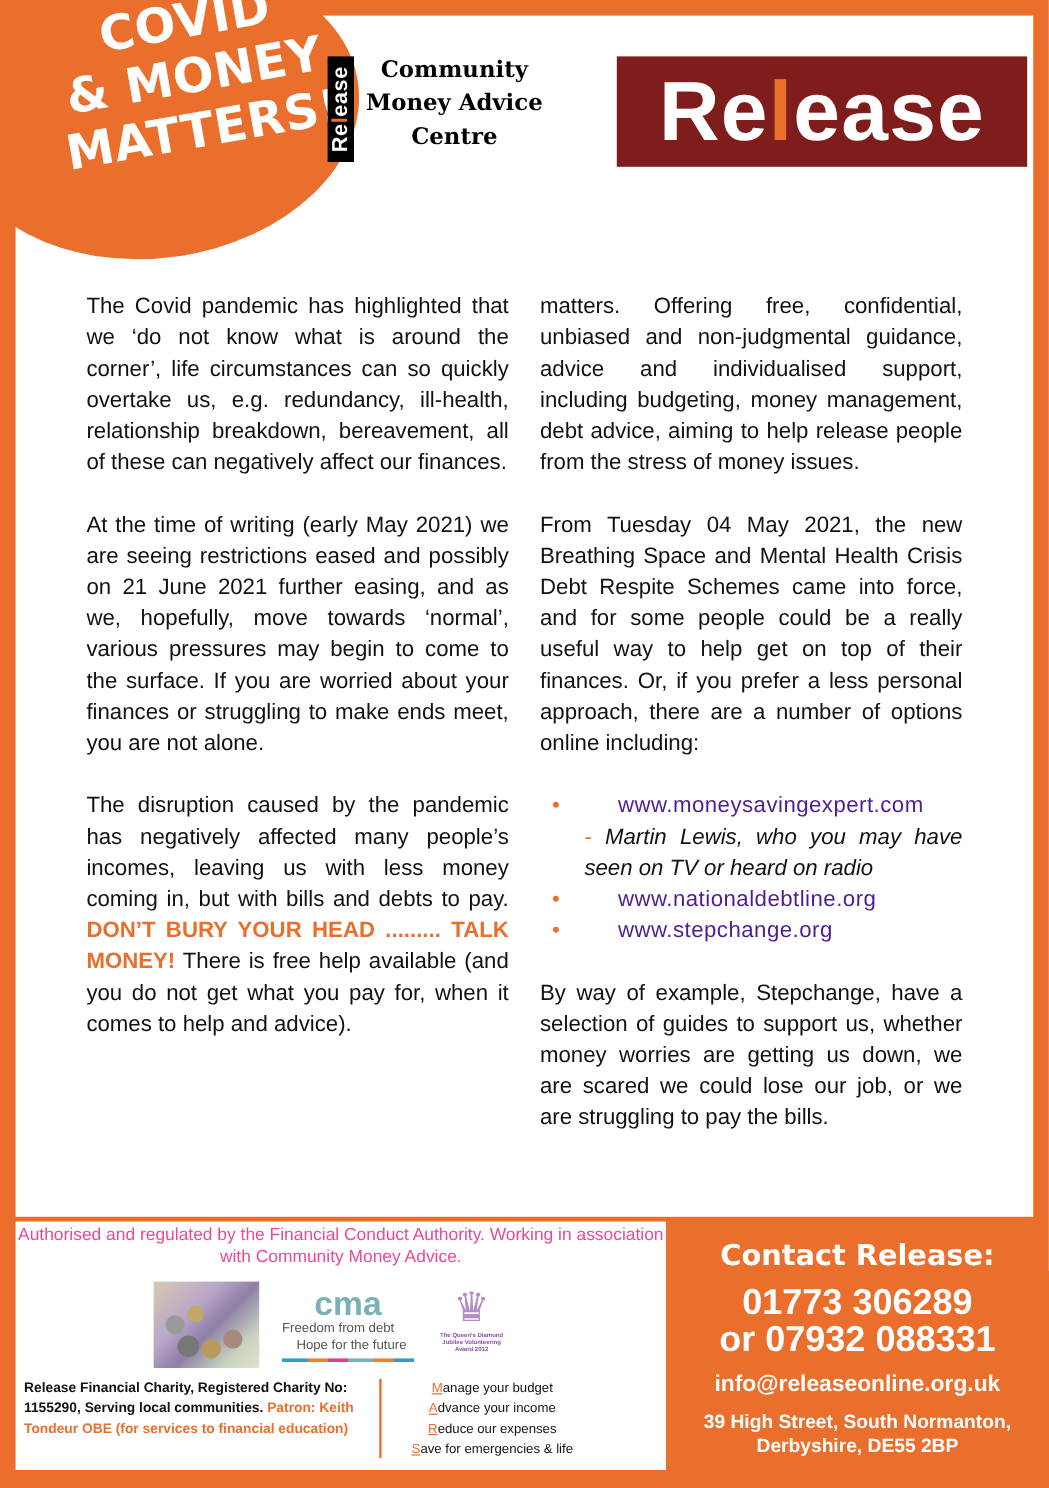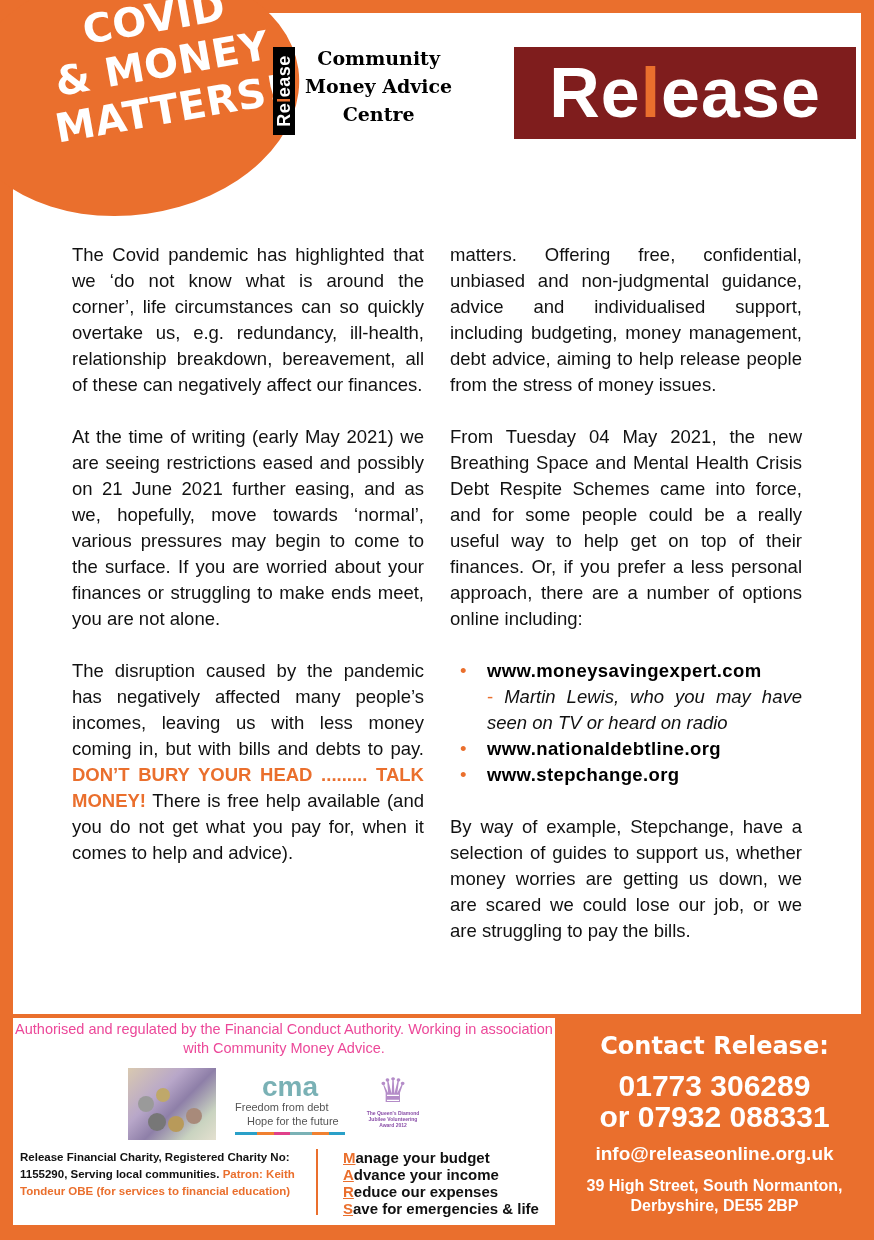--- a/index.html
+++ b/index.html
@@ -14,37 +14,37 @@
   .biglogo { position:absolute; left:514px; top:47px; width:342px; height:92px; background:#7f1d1d; z-index:4; display:flex; align-items:center; justify-content:center; }
   .biglogo span { color:#fff; font-weight:bold; font-size:70px; letter-spacing:1px; }
   .col { position:absolute; top:238px; width:352px; font-size:18.5px; line-height:26px; color:#111; text-align:justify; }
   .col p { margin:4px 0 26px 0; }
   .col.left { left:72px; }
   .col.right { left:450px; }
   .orange { color:#ea6f2d; font-weight:bold; }
   ul.links { margin:0 0 26px 0; padding:0 0 0 37px; list-style:none; }
   ul.links li { position:relative; }
   ul.links li .bullet { position:absolute; left:-27px; top:0; color:#ea6f2d; }
-  ul.links a { color:#000000; font-weight:bold; text-decoration:none; letter-spacing:0.4px; }
+  ul.links a { color:#4c1d95; font-weight:normal; text-decoration:none; letter-spacing:0.4px;margin-left:28px; }
   .note { font-style:italic; }
   .dash { color:#ea6f2d; }
   .footbox { position:absolute; left:13px; top:1018px; width:542px; height:207px; background:#fff; }
   .footbox .auth { position:absolute; left:0; top:2px; width:542px; text-align:center; font-size:14.5px; line-height:19px; color:#ec4899; }
   .img-money { position:absolute; left:115px; top:50px; width:88px; height:72px; background:linear-gradient(135deg,#d9c9b0 0%,#b8a7c9 35%,#8e7fa8 55%,#c9d3c0 80%,#e4e0d0 100%); }
   .coin { position:absolute; border-radius:50%; }
   .cma { position:absolute; left:222px; top:56px; width:110px; text-align:center; }
   .cma .t { font-size:28px; font-weight:bold; color:#7ab1b5; line-height:26px; }
   .cma .s { font-size:11px; color:#555; line-height:14px; text-align:left; }
   .cma .bar { height:3px; margin-top:4px; background:linear-gradient(90deg,#2aa0c8 0 20%,#f08030 20% 35%,#e0408a 35% 50%,#7ab1b5 50% 70%,#f08030 70% 85%,#2aa0c8 85%); }
   .crown { position:absolute; left:352px; top:52px; width:56px; height:72px; text-align:center; }
   .crown .g { font-size:34px; color:#b48cc8; line-height:40px; }
   .crown .c { font-size:5px; color:#8a4fa8; line-height:6px; font-weight:bold; }
   .charity { position:absolute; left:7px; top:131px; width:290px; font-size:11.5px; font-weight:bold; line-height:17px; color:#111; }
   .divider { position:absolute; left:303px; top:131px; width:2px; height:66px; background:#ea6f2d; }
-  .mars { position:absolute; left:330px; top:131px; font-size:15px; font-weight:bold; line-height:17px; color:#111; }
+  .mars { position:absolute; left:330px; top:131px; font-size:11px; font-weight:normal; line-height:17px; color:#111;text-align:center; }
   .mars u { color:#ea6f2d; }
   .contact { position:absolute; left:555px; top:1018px; width:319px; height:207px; color:#fff; text-align:center; }
   .contact .h { position:absolute; left:0; width:319px; top:14px; font-family:"DejaVu Sans", sans-serif; font-weight:bold; font-size:24px; }
   .contact .ph { position:absolute; left:0; width:319px; top:52px; font-weight:bold; font-size:30px; line-height:31px; }
   .contact .em { position:absolute; left:0; width:319px; top:125px; font-weight:bold; font-size:19px; }
   .contact .ad { position:absolute; left:0; width:319px; top:158px; font-weight:bold; font-size:16px; line-height:20px; }
 </style>
 </head>
 <body>
 

